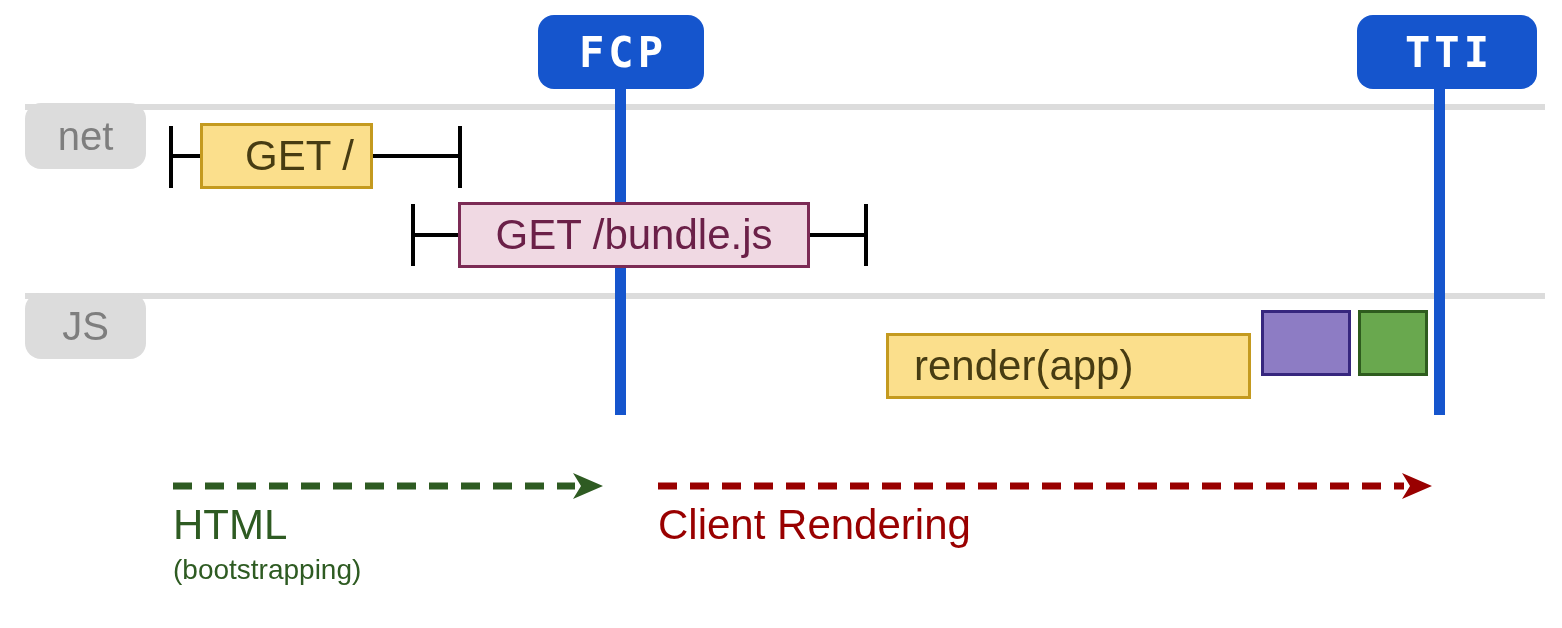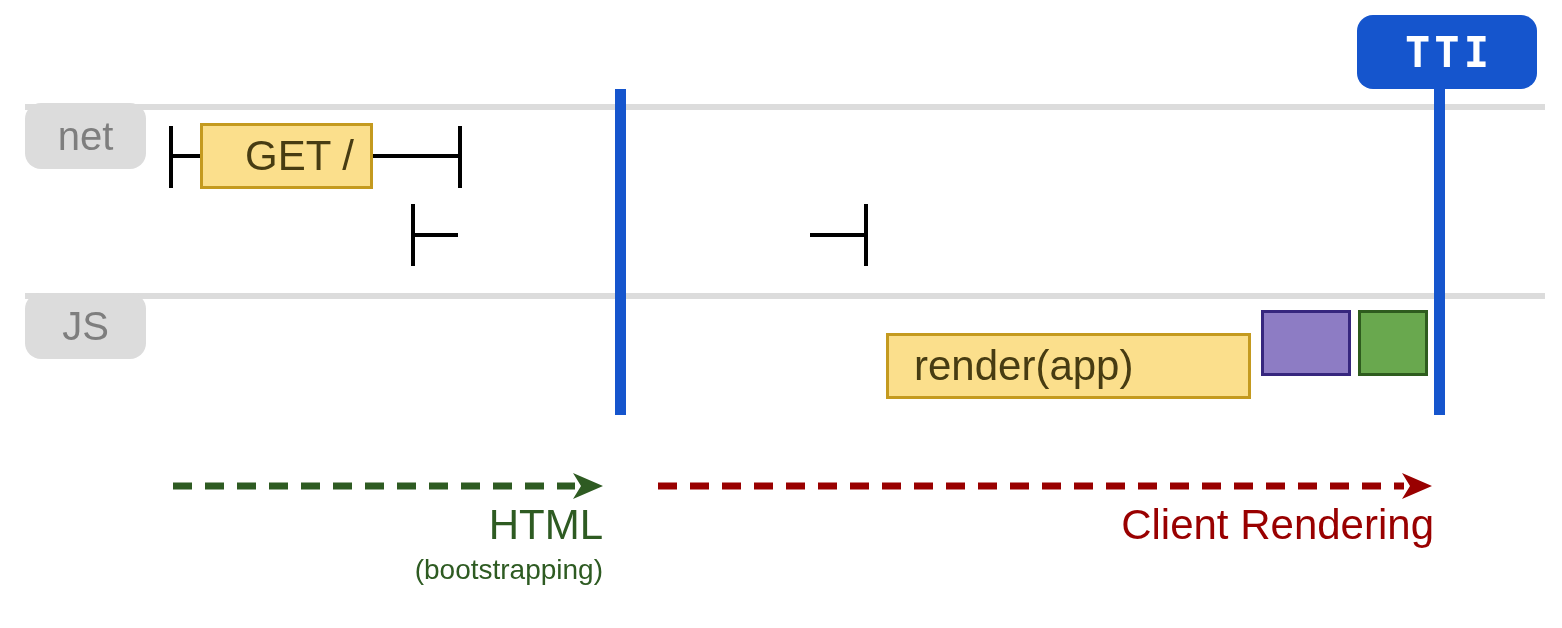--- a/index.html
+++ b/index.html
@@ -56,21 +56,21 @@
   #request-get-root{left:200px;top:123px;width:173px;background:#FBDF8C;border:3px solid #C49A1F;color:#473C12;padding-left:26px;}
   #request-get-bundle{left:458px;top:202px;width:352px;background:#F0D9E3;border:3px solid #7C2B55;color:#6B2048;}
   #task-render-app{left:886px;top:310px;width:365px;background:#FBDF8C;border:3px solid #C49A1F;color:#473C12;justify-content:flex-start;padding-left:25px;margin-top:23px;}
   #task-block-purple{left:1261px;top:310px;width:90px;background:#8D7CC4;border:3px solid #36267E;}
   #task-block-green{left:1358px;top:70px;width:70px;background:#69A84E;border:3px solid #2E5C1E;top:310px;}
 
   
   #arrow-layer{position:absolute;left:0;top:0;width:1562px;height:628px;pointer-events:none;}
 
   
-  .phase-caption{position:absolute;top:500px;text-align:right;}
+  .phase-caption{position:absolute;top:500px;text-align:left;}
   .phase-caption .main{font-size:42px;line-height:50px;}
   .phase-caption .sub{font-size:28px;line-height:40px;}
   #phase-caption-html{left:173px;width:430px;color:#2E5B22;}
   #phase-caption-client{left:658px;width:776px;color:#990000;}
 </style>
 </head>
 <body>
 
 <div id="canvas">
 
@@ -90,29 +90,35 @@
   <div class="tick" style="left:169px;top:126px;"></div>
   <div class="wline" style="left:171px;top:154px;width:29px;"></div>
   <div class="task" id="request-get-root">
     <span>GET /</span>
   </div>
   <div class="wline" style="left:373px;top:154px;width:87px;"></div>
   <div class="tick" style="left:458px;top:126px;"></div>
 
   <div class="tick" style="left:411px;top:204px;"></div>
   <div class="wline" style="left:413px;top:233px;width:45px;"></div>
+  <div class="task" id="request-get-bundle">
+    <span>GET /bundle.js</span>
+  </div>
   <div class="wline" style="left:810px;top:233px;width:56px;"></div>
   <div class="tick" style="left:864px;top:204px;"></div>
 
   <div class="task" id="task-render-app">
     <span>render(app)</span>
   </div>
   <div class="task" id="task-block-purple"></div>
   <div class="task" id="task-block-green"></div>
 
+  <div class="badge" id="fcp-badge">
+    <span>FCP</span>
+  </div>
   <div class="badge" id="tti-badge">
     <span>TTI</span>
   </div>
 
   <svg id="arrow-layer" viewBox="0 0 1562 628" xmlns="http://www.w3.org/2000/svg">
     <defs>
       <marker id="head-green" markerUnits="userSpaceOnUse" markerWidth="36" markerHeight="26" refX="2" refY="13" orient="auto">
         <path d="M0,0 L30,13 L0,26 L8,13 z" fill="#2E5B22"></path>
       </marker>
       <marker id="head-red" markerUnits="userSpaceOnUse" markerWidth="36" markerHeight="26" refX="2" refY="13" orient="auto">

